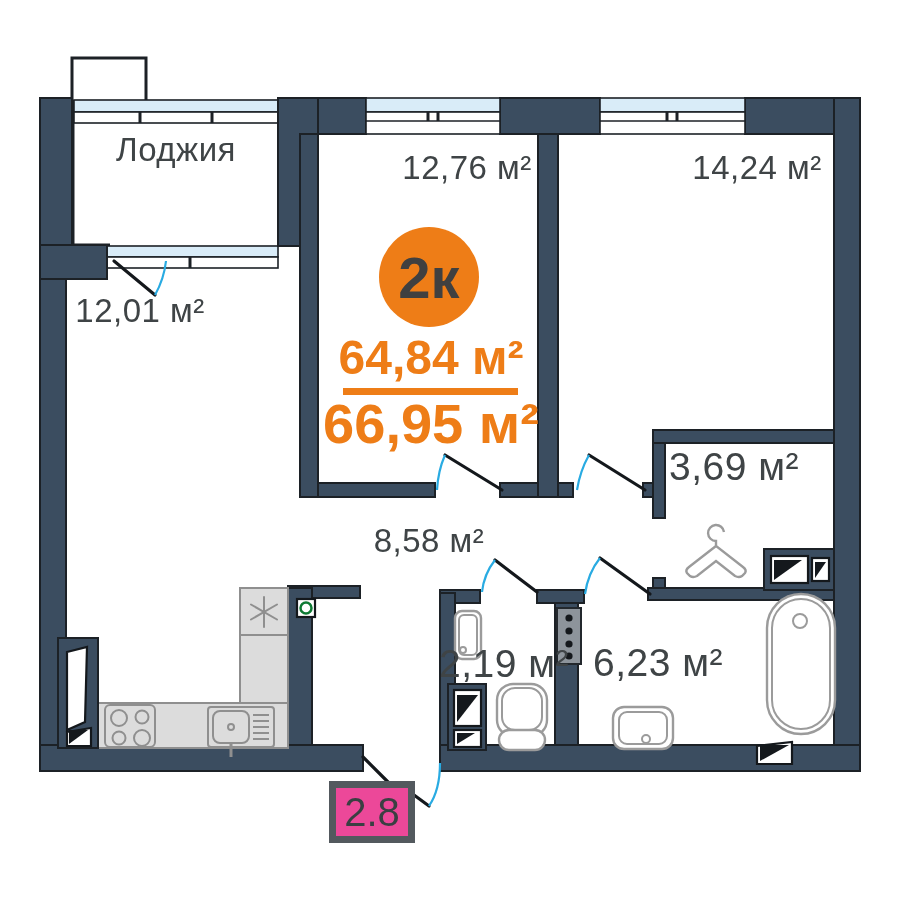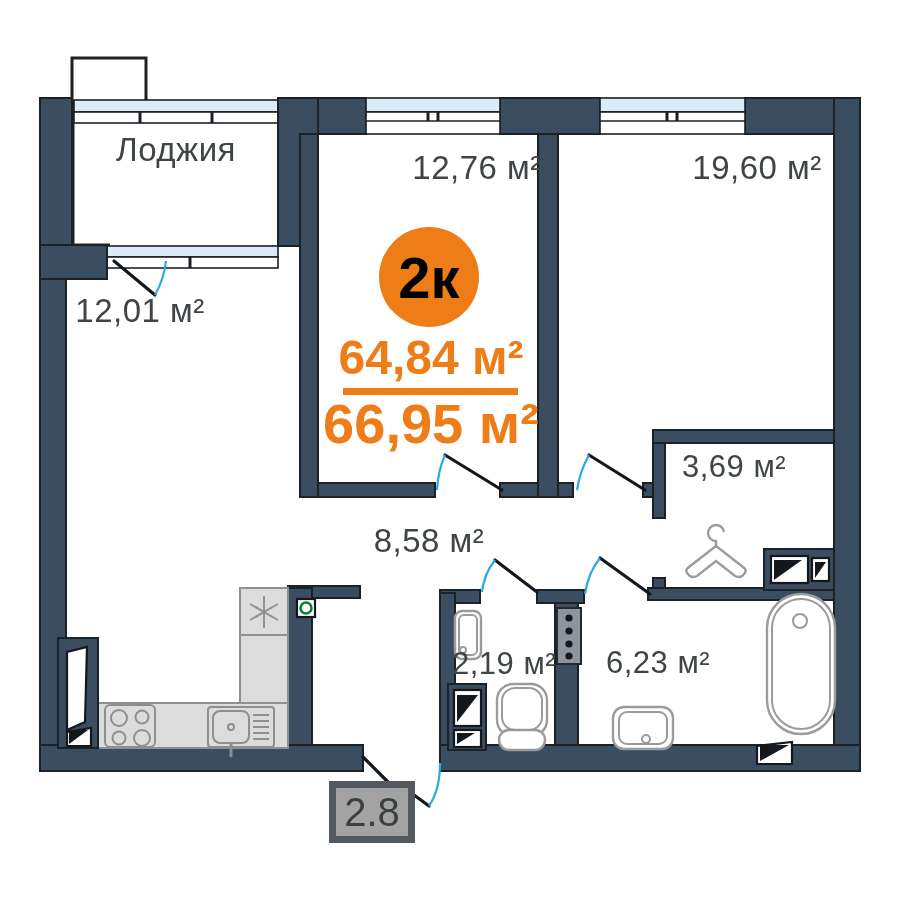--- a/index.html
+++ b/index.html
@@ -17,28 +17,28 @@
   .fxn{stroke:var(--fixture);stroke-width:2;fill:none;}
   .cnt{fill:var(--counter-fill);stroke:var(--counter-stroke);stroke-width:2;}
   .cntn{stroke:var(--counter-stroke);stroke-width:2;fill:none;}
   .vent{fill:#ffffff;stroke:#14181c;stroke-width:2.2;}
   .ventdark{fill:#14181c;stroke:none;}
   .riser{fill:#8d949b;stroke:#23282d;stroke-width:2;}
   .dot{fill:#14181c;}
   .accentfill{fill:var(--accent);}
   .lbl{position:absolute;transform:translate(-50%,-50%);font-size:33px;color:var(--label);
        white-space:nowrap;letter-spacing:.5px;}
-  .lbl.small{font-size:31px;}
+  .lbl.small{font-size:39px;}
   .lbl.big{font-size:48px;font-weight:700;color:var(--accent);letter-spacing:0;}
   .lbl.big2{font-size:56px;font-weight:700;color:var(--accent);letter-spacing:0;}
   .badge{position:absolute;left:379px;top:227px;width:100px;height:100px;border-radius:50%;
-         background:var(--accent);color:#000000;display:flex;align-items:center;justify-content:center;
+         background:var(--accent);color:#404040;display:flex;align-items:center;justify-content:center;
          font-size:58px;font-weight:700;}
   .tag{position:absolute;left:329px;top:781px;width:72px;height:48px;border:7px solid var(--tag-border);
-       background:#a3a3a3;display:flex;align-items:center;justify-content:center;
+       background:#ec4899;display:flex;align-items:center;justify-content:center;
        font-size:40px;color:#3a3f42;}
 </style>
 </head>
 <body>
 
 <div class="stage">
 <svg width="900" height="900" viewBox="0 0 900 900">
 
   <rect x="72" y="58" width="74" height="44" class="thinfill"></rect>
 
@@ -218,22 +218,22 @@
     <polygon points="774,580 774,560 802,560" class="ventdark"></polygon>
     <rect x="812" y="558" width="17" height="23" class="vent"></rect>
     <polygon points="815,578 815,562 826,562" class="ventdark"></polygon>
   </g>
 
   <rect x="343" y="388" width="175" height="7" class="accentfill"></rect>
 </svg>
 
   <div class="lbl" style="left:176px;top:150px;">Лоджия</div>
   <div class="lbl" style="left:140px;top:311px;">12,01 м²</div>
-  <div class="lbl" style="left:477px;top:168px;">12,76 м²</div>
-  <div class="lbl" style="left:757px;top:168px;">19,60 м²</div>
+  <div class="lbl" style="left:467px;top:168px;">12,76 м²</div>
+  <div class="lbl" style="left:757px;top:168px;">14,24 м²</div>
   <div class="lbl" style="left:429px;top:541px;">8,58 м²</div>
   <div class="lbl small" style="left:734px;top:467px;">3,69 м²</div>
   <div class="lbl small" style="left:504px;top:664px;">2,19 м²</div>
   <div class="lbl small" style="left:658px;top:663px;">6,23 м²</div>
 
   <div class="badge">
     <span>2к</span>
   </div>
   <div class="lbl big" style="left:431px;top:357px;">64,84 м²</div>
   <div class="lbl big2" style="left:431px;top:423px;">66,95 м²</div>

